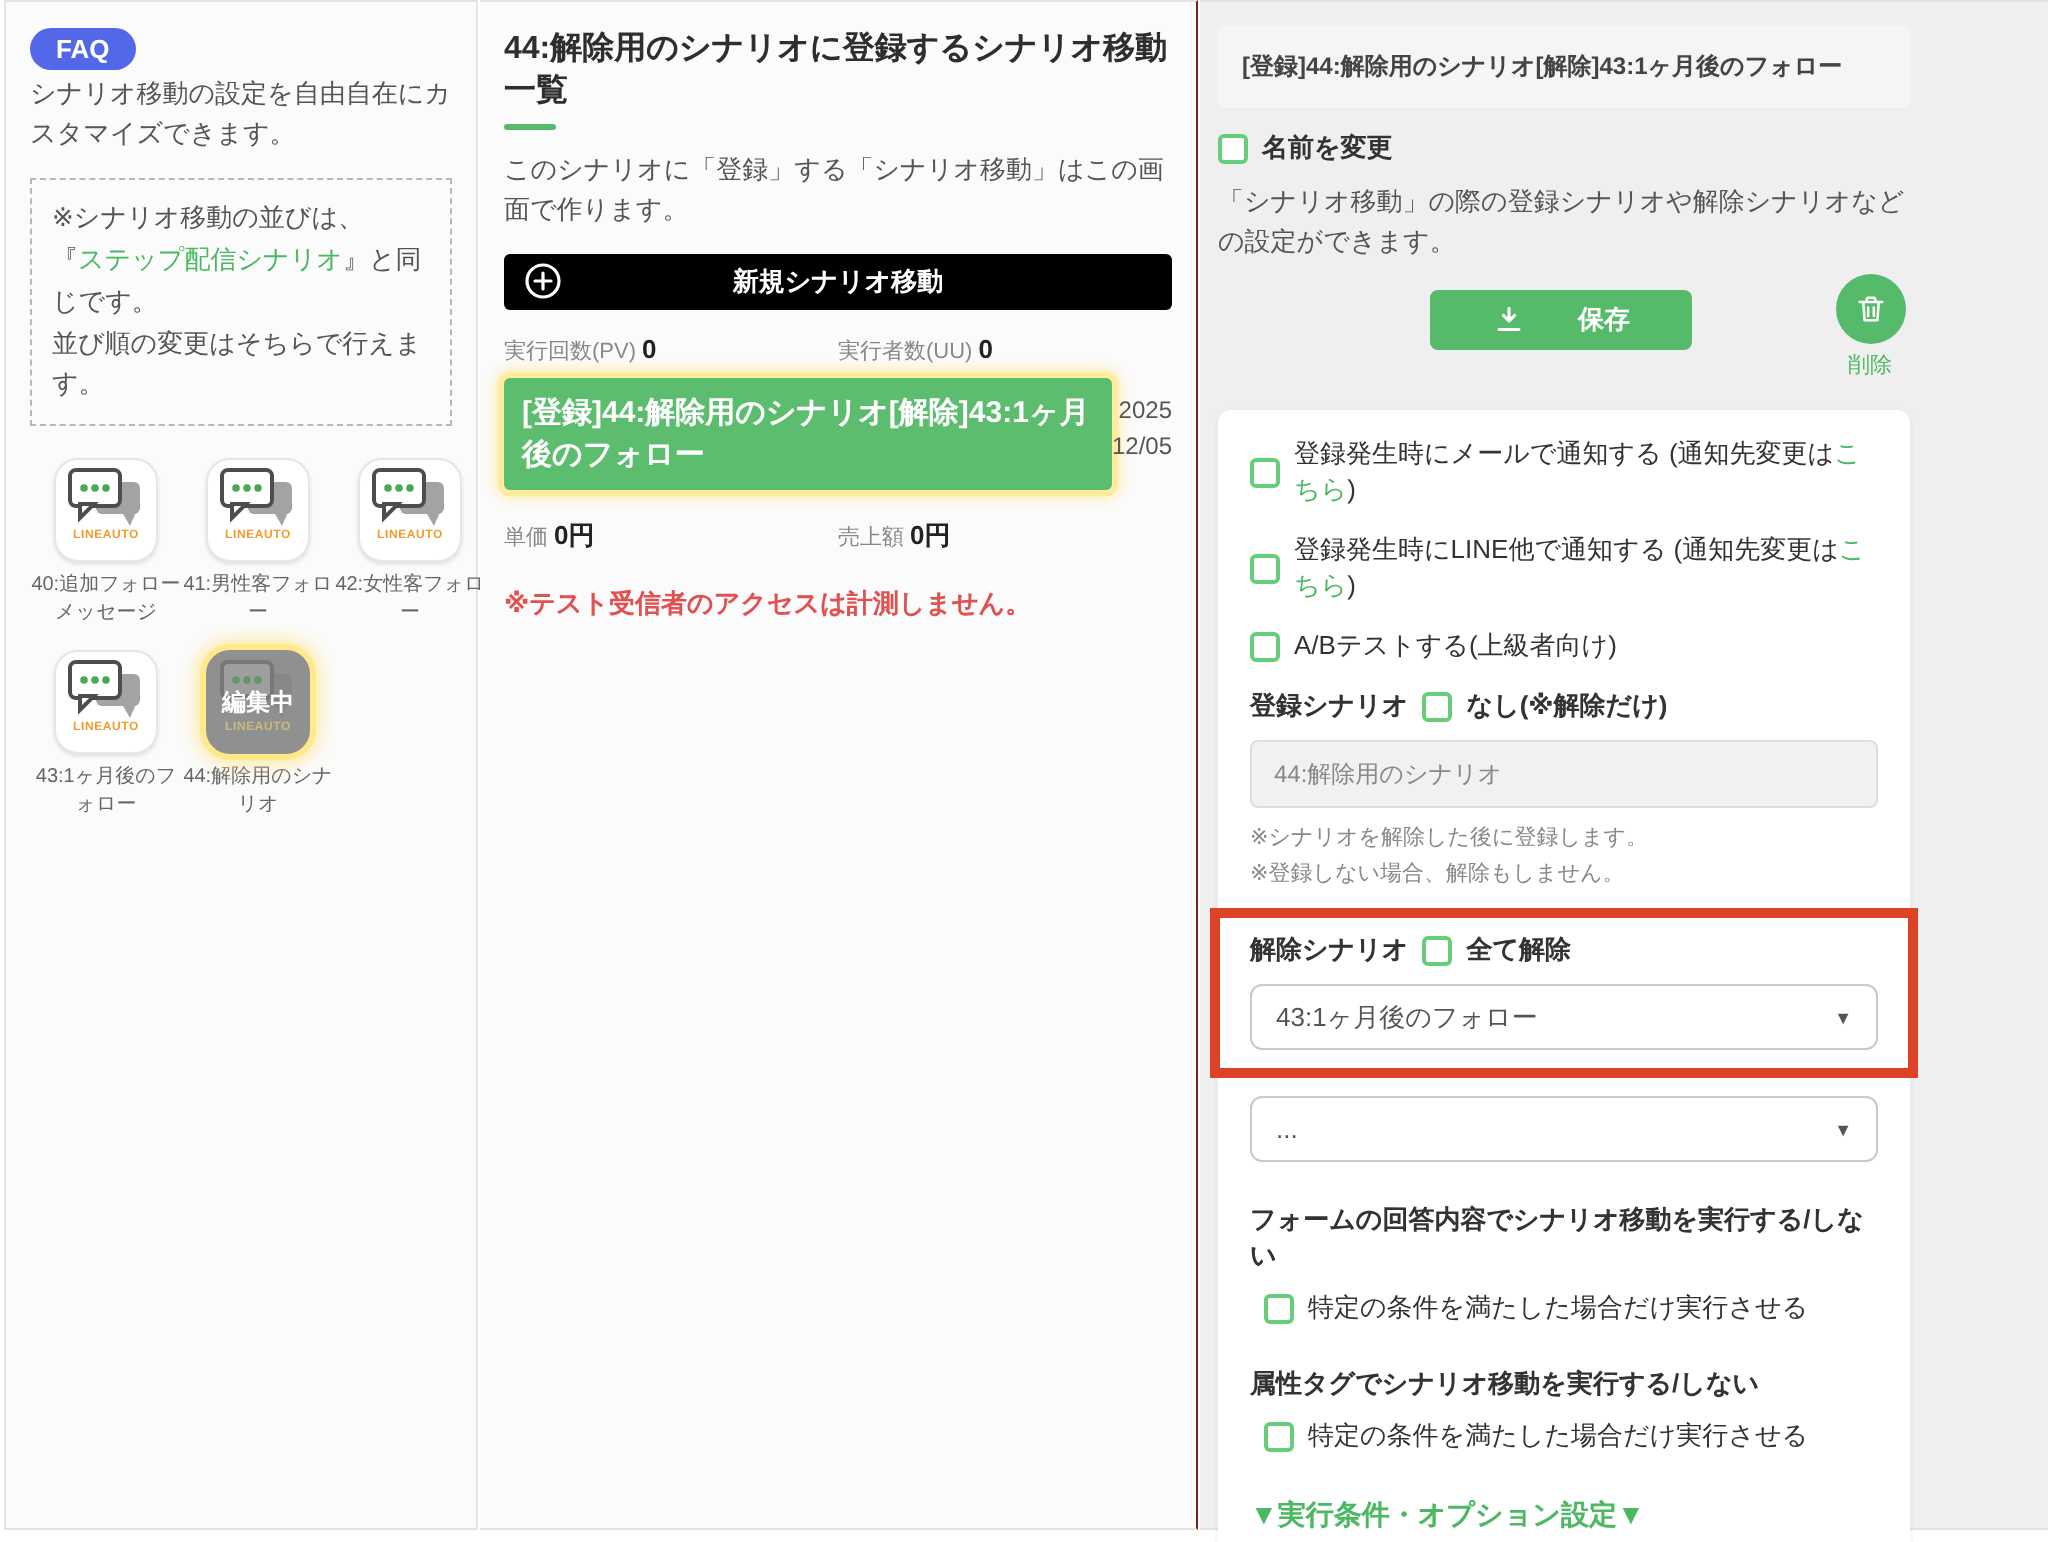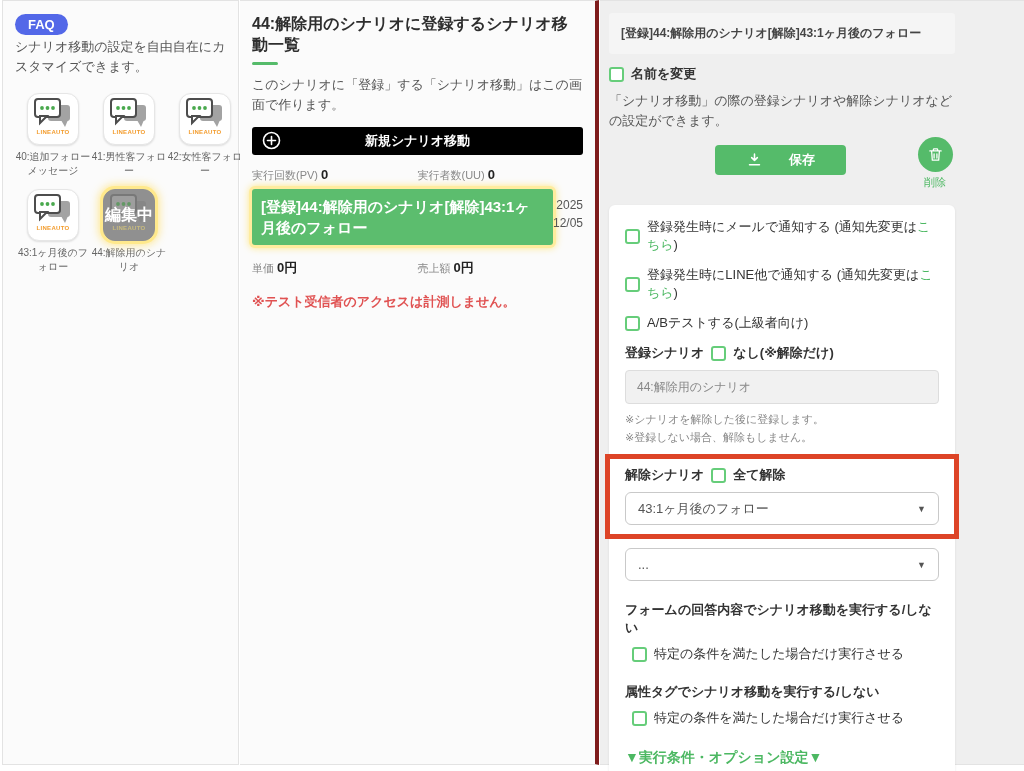--- a/index.html
+++ b/index.html
@@ -5,21 +5,21 @@
   * { margin:0; padding:0; box-sizing:border-box; }
   html,body { width:1024px; height:771px; background:#fff;
     font-family:"Liberation Sans","DejaVu Sans",sans-serif; color:#333; }
   .app { position:relative; width:1024px; height:771px; overflow:hidden; }
 
   
   .col-left  { position:absolute; left:2px;  top:0; width:237px; height:765px;
     background:#fbfbfb; border:1px solid #e3e3e3; padding:13px 12px; }
   .col-mid   { position:absolute; left:240px; top:0; width:359px; height:765px;
     background:#fbfbfb; border-top:1px solid #e3e3e3; border-bottom:1px solid #e3e3e3;
-    border-right:4px solid #7f1d1d; padding:13px 12px; }
+    border-right:1px solid #7f1d1d; padding:13px 12px; }
   .col-right { position:absolute; left:600px; top:0; width:424px; height:765px;
     background:#efefef; border-top:1px solid #e3e3e3; border-bottom:1px solid #e3e3e3;
     padding:12px 0 0 9px; }
   .rcontent { width:346px; position:relative; }
 
   
   h1,h2 { font-size:16px; font-weight:700; color:#2e2e2e; }
   .underline-green { width:26px; height:3px; background:#55bb6a; margin:6px 0 10px; border-radius:2px; }
   .desc { font-size:13px; color:#555; line-height:1.55; }
   .green-text { color:#4cb862; }
@@ -44,21 +44,21 @@
   .app-icon { position:relative; width:52px; height:52px; background:#fff;
     border:1px solid #e6e6e6; border-radius:12px; box-shadow:0 1px 2px rgba(0,0,0,.12);
     display:flex; flex-direction:column; align-items:center; }
   .app-icon svg { margin-top:3px; }
   .lineauto { font-size:6px; font-weight:700; letter-spacing:.3px; color:#f39c2d; margin-top:-4px; }
   .app-icon.editing { background:#9c9c9c; border-color:#8f8f8f;
     box-shadow:0 0 0 3px #ffe98c, 0 0 9px 4px rgba(255,226,120,.85); }
   .app-icon.editing .lineauto { color:#ffe87a; }
   .edit-overlay { position:absolute; inset:0; display:flex; align-items:center; justify-content:center;
     background:rgba(130,130,130,.45); border-radius:11px;
-    color:#fff; font-size:16px; font-weight:700; }
+    color:#fff; font-size:12px; font-weight:700; }
   .icon-label { margin-top:5px; font-size:10px; color:#666; text-align:center; line-height:1.35; width:76px; }
 
   
   .mid-desc { margin:2px 0 12px; }
   .new-btn { position:relative; width:100%; height:28px; background:#000000; border:none;
     border-radius:3px; color:#fff; font-size:13px; font-weight:700; cursor:pointer; }
   .new-btn .plus { position:absolute; left:10px; top:4px; }
   .stats-row { display:flex; margin-top:12px; font-size:11px; color:#888; }
   .stats-row .stat { width:172px; }
   .stats-row b { font-size:13px; color:#222; margin-left:3px; }
@@ -101,20 +101,25 @@
 </head>
 <body>
 
 <div class="app">
 
   <aside class="col-left">
     <div class="panel-head">
       <span class="faq-pill">FAQ</span>
     </div>
     <p class="desc left-desc">シナリオ移動の設定を自由自在にカスタマイズできます。</p>
+    <div class="note-box">
+      <span>※シナリオ移動の並びは、</span><br>
+      <span>『</span><a class="green-text">ステップ配信シナリオ</a><span>』と同じです。</span><br>
+      <span>並び順の変更はそちらで行えます。</span>
+    </div>
 
     <div class="icon-grid">
 
       <div class="scenario-cell">
         <div class="app-icon">
           <svg width="44" height="36" viewBox="0 0 44 36">
             <rect x="17" y="8" width="22" height="16" rx="3" fill="#a3a3a3"></rect>
             <polygon points="30,23 37,23 34,30" fill="#a3a3a3"></polygon>
             <rect x="4" y="2" width="25" height="18" rx="3" fill="#fff" stroke="#4d4d4d" stroke-width="2"></rect>
             <polygon points="9,19 16,19 9,26" fill="#fff" stroke="#4d4d4d" stroke-width="2"></polygon>

